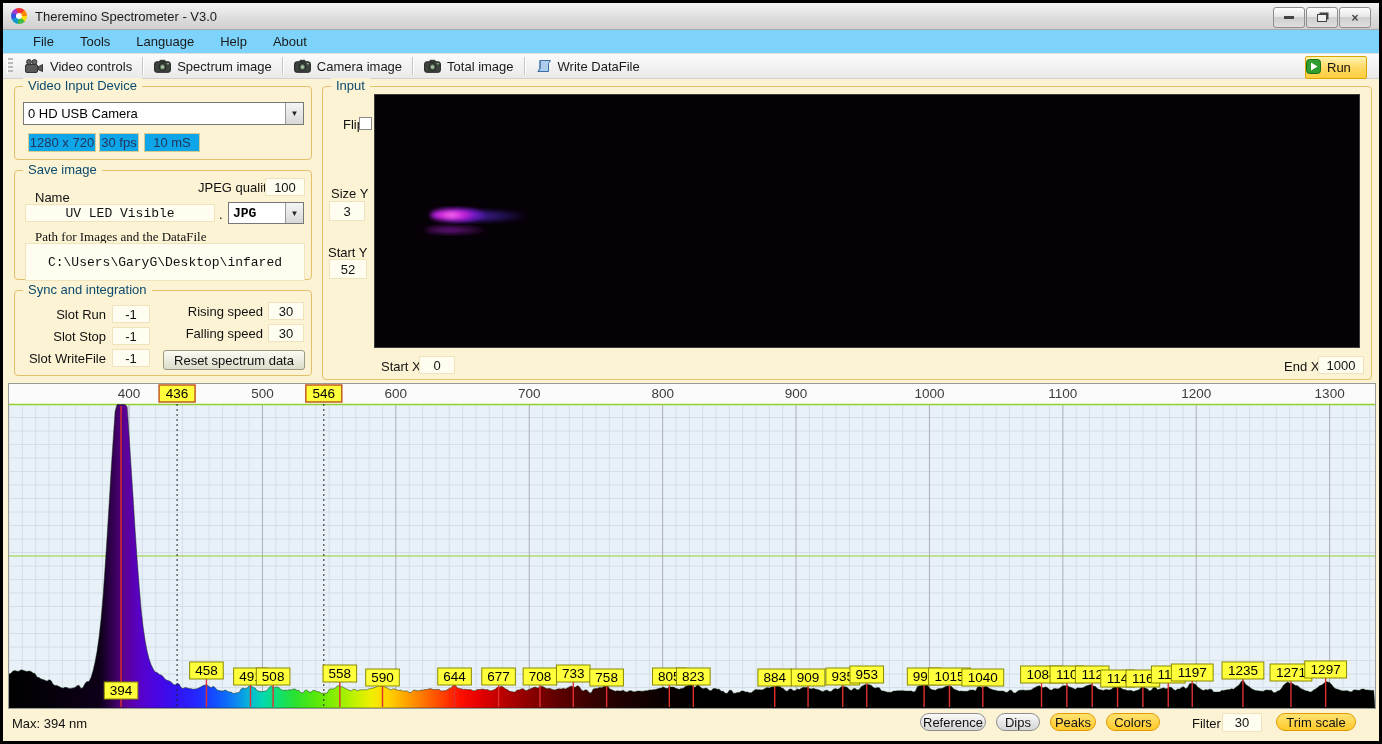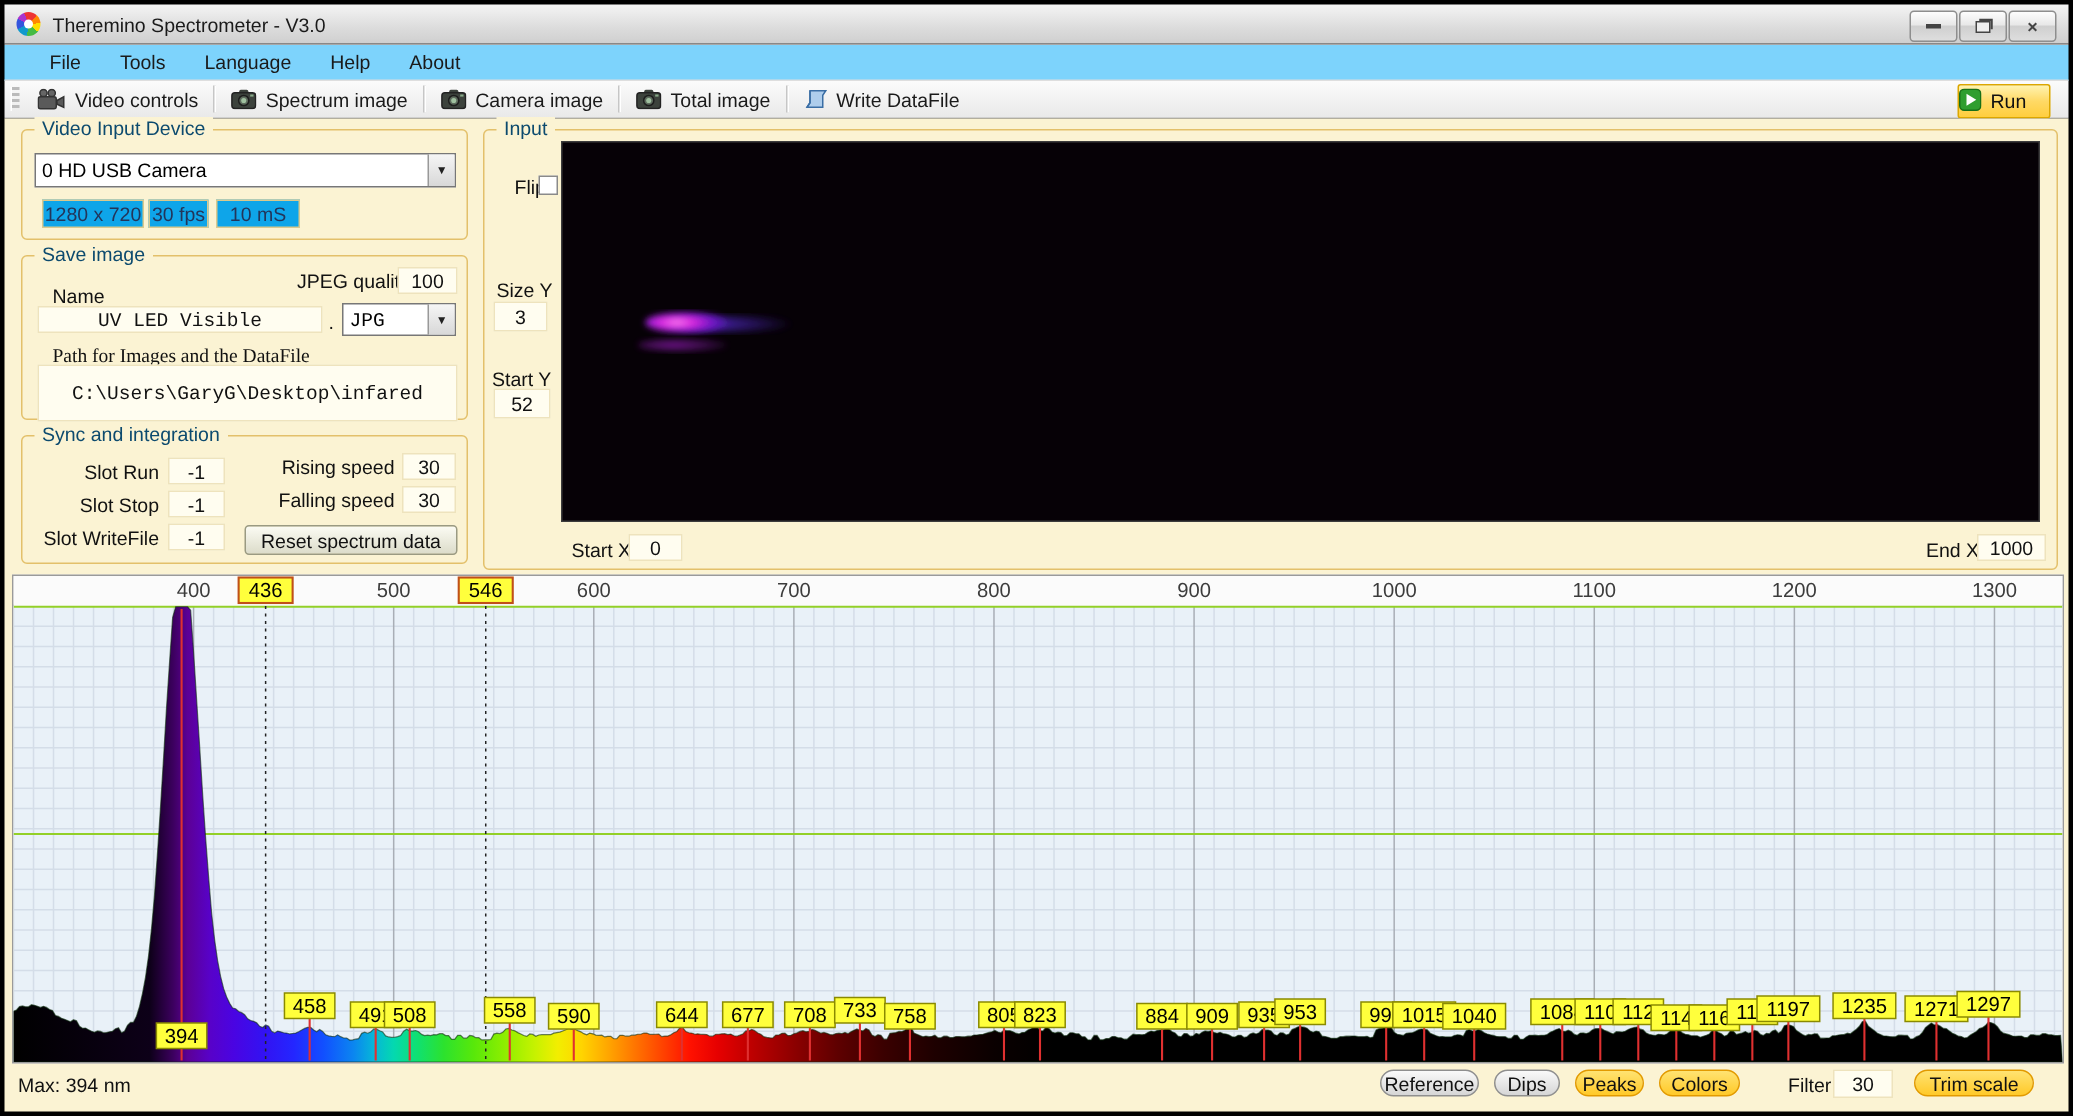--- a/index.html
+++ b/index.html
@@ -178,21 +178,21 @@
 
 
 <div class="group" style="left:14px;top:170px;width:296px;height:108px;">
   <div class="group-title">Save image</div>
   <div class="lbl" style="left:183px;top:9px;">JPEG quality</div>
   <div class="field" style="left:250px;top:7px;width:40px;height:18px;">100</div>
   <div class="lbl" style="left:20px;top:19px;">Name</div>
   <div class="field mono" style="left:10px;top:33px;width:190px;height:18px;">UV LED Visible</div>
   <div class="lbl" style="left:204px;top:36px;">.</div>
   <div class="select" style="left:213px;top:31px;width:76px;height:22px;">
-    <span class="sel-text" style="font-family:'Liberation Mono',monospace;">JPG</span>
+    <span class="sel-text" style="font-family:'Liberation Mono',monospace;font-weight:bold;">JPG</span>
     <span class="sel-arrow">▼</span>
   </div>
   <div class="lbl" style="left:20px;top:58px;font-family:Liberation Serif, serif;">Path for Images and the DataFile</div>
   <div class="field mono" style="left:10px;top:72px;width:280px;height:38px;">C:\Users\GaryG\Desktop\infared</div>
 </div>
 
 
 <div class="group" style="left:14px;top:290px;width:296px;height:84px;">
   <div class="group-title">Sync and integration</div>
   <span id="sync-rows"><div class="lbl" style="right: 205px; top: 16px;">Slot Run</div><div class="field" style="left: 97px; top: 14px; width: 38px; height: 18px;">-1</div><div class="lbl" style="right: 205px; top: 38px;">Slot Stop</div><div class="field" style="left: 97px; top: 36px; width: 38px; height: 18px;">-1</div><div class="lbl" style="right: 205px; top: 60px;">Slot WriteFile</div><div class="field" style="left: 97px; top: 58px; width: 38px; height: 18px;">-1</div><div class="lbl" style="right: 48px; top: 13px;">Rising speed</div><div class="field" style="left: 253px; top: 11px; width: 36px; height: 18px;">30</div><div class="lbl" style="right: 48px; top: 35px;">Falling speed</div><div class="field" style="left: 253px; top: 33px; width: 36px; height: 18px;">30</div></span>

